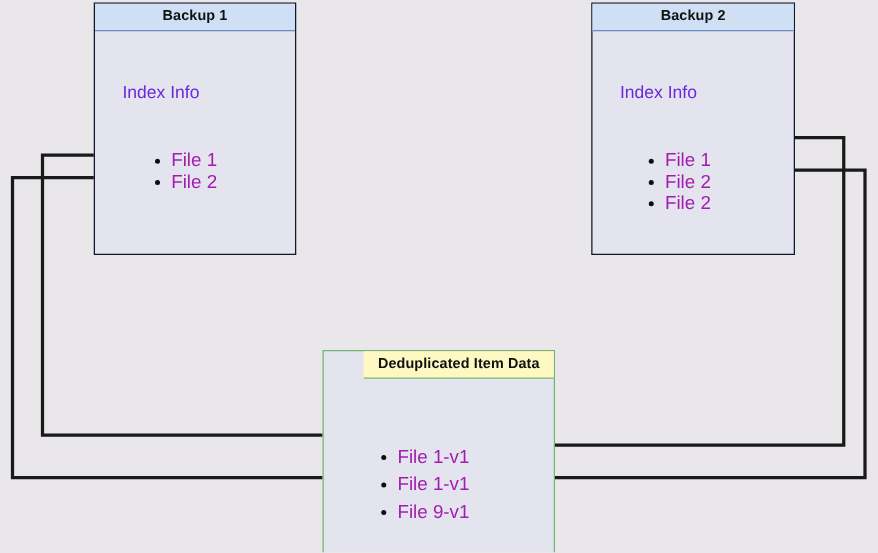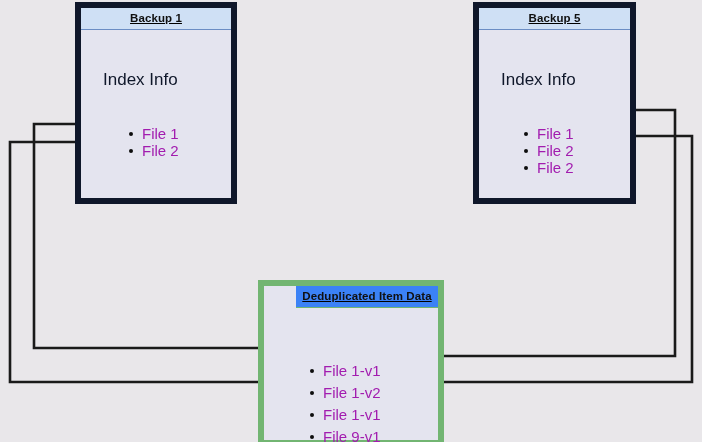--- a/index.html
+++ b/index.html
@@ -24,23 +24,22 @@
     top: 0;
     width: 702px;
     height: 442px;
     pointer-events: none;
   }
 
   
   .node {
     position: absolute;
     box-sizing: border-box;
-    border: 6px solid #0f172a;
+    border: 1px solid #0f172a;
     background: #e4e4ef;
-    text-decoration: underline;
   }
   .node .node-title {
     box-sizing: border-box;
     height: 22px;
     line-height: 20px;
     text-align: center;
     font-size: 11.5px;
     font-weight: bold;
     color: #101010;
     background: #cfe0f5;
@@ -50,29 +49,29 @@
   .node .node-body {
     position: relative;
     height: calc(100% - 22px);
   }
 
   .node.green {
     border-color: #72b572;
     background: #e4e4ef;
   }
   .node.green .node-title {
-    background: #3b82f6;
+    background: #fef9c3;
     border-bottom-color: #72b572;
     margin-left: 32px;
   }
 
   .index-label {
     position: absolute;
-    font-size: 17px;
-    color: #0f172a;
+    font-size: 14px;
+    color: #6d28d9;
     white-space: nowrap;
   }
 
   .file-list {
     position: absolute;
     margin: 0;
     padding: 0;
     list-style: none;
   }
   .file-list li {
@@ -141,36 +140,35 @@
     <div class="node-body">
       <div class="index-label">Index Info</div>
       <ul class="file-list">
         <li>File 1</li>
         <li>File 2</li>
       </ul>
     </div>
   </div>
 
   <div class="node" id="backup2">
-    <div class="node-title">Backup 5</div>
+    <div class="node-title">Backup 2</div>
     <div class="node-body">
       <div class="index-label">Index Info</div>
       <ul class="file-list">
         <li>File 1</li>
         <li>File 2</li>
         <li>File 2</li>
       </ul>
     </div>
   </div>
 
   <div class="node green" id="dedup">
     <div class="node-title">Deduplicated Item Data</div>
     <div class="node-body">
       <ul class="file-list">
         <li>File 1-v1</li>
-        <li>File 1-v2</li>
         <li>File 1-v1</li>
         <li>File 9-v1</li>
       </ul>
     </div>
   </div>
 
 </div>
 
 </body></html>

